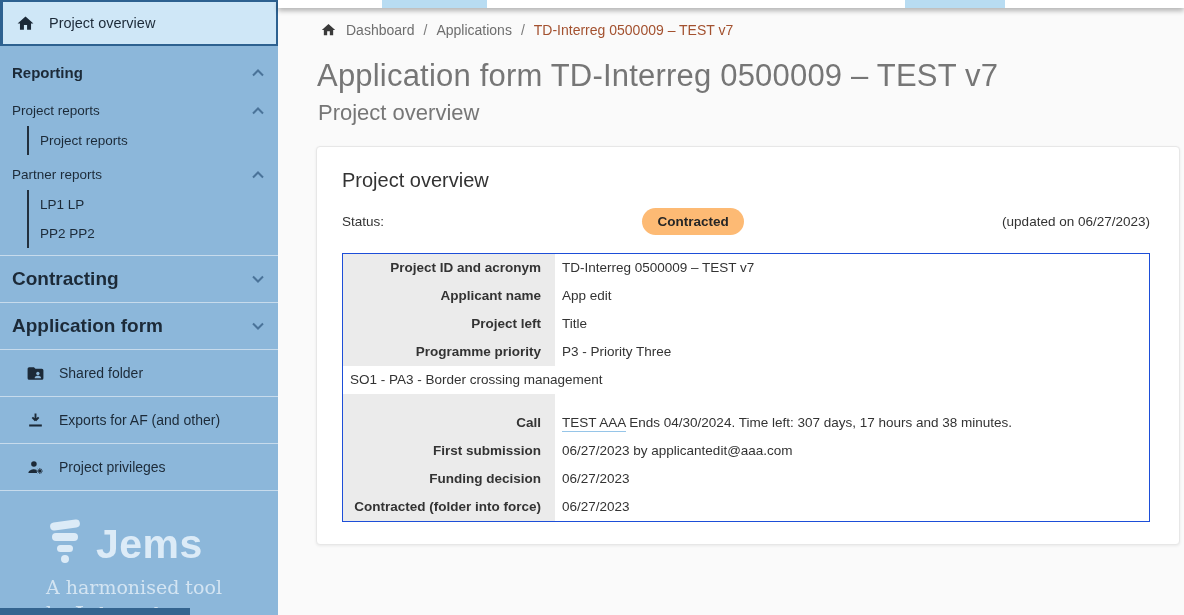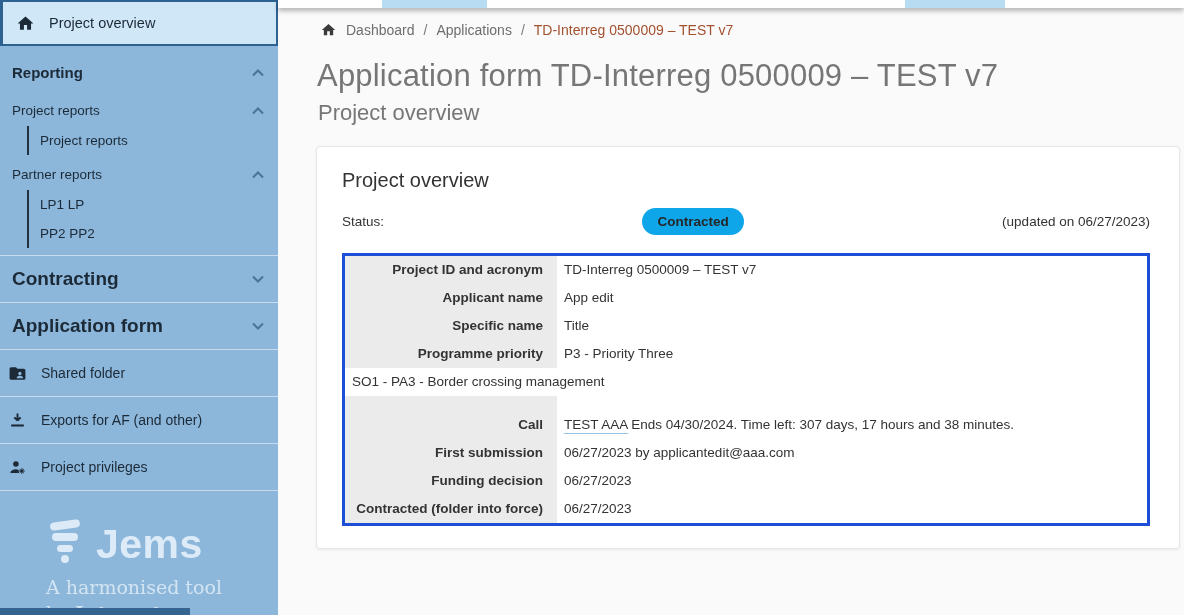--- a/index.html
+++ b/index.html
@@ -20,21 +20,21 @@
   .chev { width:12px; height:8px; flex:none; }
   .chev polyline { fill:none; stroke:#4a7399; stroke-width:2; }
   .sub-block { margin-left:27px; border-left:2px solid #22303e; }
   .sub-item { font-size:13.5px; padding:7px 0 7px 11px; cursor:pointer; }
   .h-report { padding-top:18px; padding-bottom:10px; }
   .h-group { padding-top:12px; padding-bottom:8px; }
   .row46 { height:47px; display:flex; align-items:center;
     border-top:1px solid rgba(248,250,252,.55); cursor:pointer; }
   .row46.head { justify-content:space-between; padding:0 14px 0 12px;
     font-weight:700; font-size:19px; }
-  .row46.icon-row { gap:14px; padding-left:8px; font-size:14px; }
+  .row46.icon-row { gap:14px; padding-left:26px; font-size:14px; }
   .nav-ico { width:19px; height:19px; flex:none; fill:#1c2a38; }
   .last-border { border-top:1px solid rgba(248,250,252,.55); height:1px; }
 
   .logo-block { margin-top:28px; padding-left:46px; color:#d9e9f6; }
   .logo-row { display:flex; align-items:flex-end; gap:8px; }
   .logo-mark { width:42px; height:46px; }
   .logo-word { font-size:41px; font-weight:700; letter-spacing:.5px; line-height:1;
     color:#dcebf7;text-align:center; }
   .tagline { margin-top:10px; font-family:"DejaVu Serif","Liberation Serif",serif;
     font-size:19px; color:#d3e4f2; line-height:1.35; }
@@ -60,24 +60,24 @@
   .page-title { margin:20px 0 0 39px; font-size:31px; font-weight:300;
     color:#767676; letter-spacing:.2px; }
   .page-sub { margin:6px 0 0 40px; font-size:22px; font-weight:300; color:#767676; }
 
   .card { margin:20px 4px 0 38px; background:#fff; border:1px solid #e7e7e7;
     border-radius:4px; box-shadow:0 1px 3px rgba(0,0,0,.07);
     padding:22px 29px 22px 25px; }
   .card-title { font-size:20px; color:#333; font-weight:400; }
   .status-row { display:flex; align-items:center; gap:8px; margin-top:16px;
     font-size:13.5px; color:#333;justify-content:space-between; }
-  .status-pill { background:#0ea5e9; color:#262626; font-weight:600;
+  .status-pill { background:#fdba74; color:#262626; font-weight:600;
     border-radius:15px; padding:6px 15px; font-size:13.5px; }
 
-  .ptable { margin-top:18px; border:3px solid #1d4ed8; font-size:13.5px; color:#333; }
+  .ptable { margin-top:18px; border:1px solid #1d4ed8; font-size:13.5px; color:#333; }
   .trow { display:flex; }
   .tlabel { width:212px; min-width:212px; background:#ebebeb; font-weight:700;
     text-align:right; padding:6px 14px 6px 8px; line-height:16px; }
   .tvalue { flex:1; background:#fff; padding:6px 10px 6px 7px; line-height:16px; }
   .trow.spacer .tlabel, .trow.spacer .tvalue { height:15px; padding:0; }
   .call-link { color:#333; cursor:pointer; border-bottom:1.5px solid #96c5e8;
     padding-bottom:1px; }
 </style>
 </head>
 <body>
@@ -215,21 +215,21 @@
       <div class="ptable">
         <div class="trow">
           <div class="tlabel">Project ID and acronym</div>
           <div class="tvalue">TD-Interreg 0500009 – TEST v7</div>
         </div>
         <div class="trow">
           <div class="tlabel">Applicant name</div>
           <div class="tvalue">App edit</div>
         </div>
         <div class="trow">
-          <div class="tlabel">Specific name</div>
+          <div class="tlabel">Project left</div>
           <div class="tvalue">Title</div>
         </div>
         <div class="trow">
           <div class="tlabel">Programme priority</div>
           <div class="tvalue">P3 - Priority Three</div>
         </div>
         <div class="trow">
           <div class="tvalue">SO1 - PA3 - Border crossing management</div>
         </div>
 

